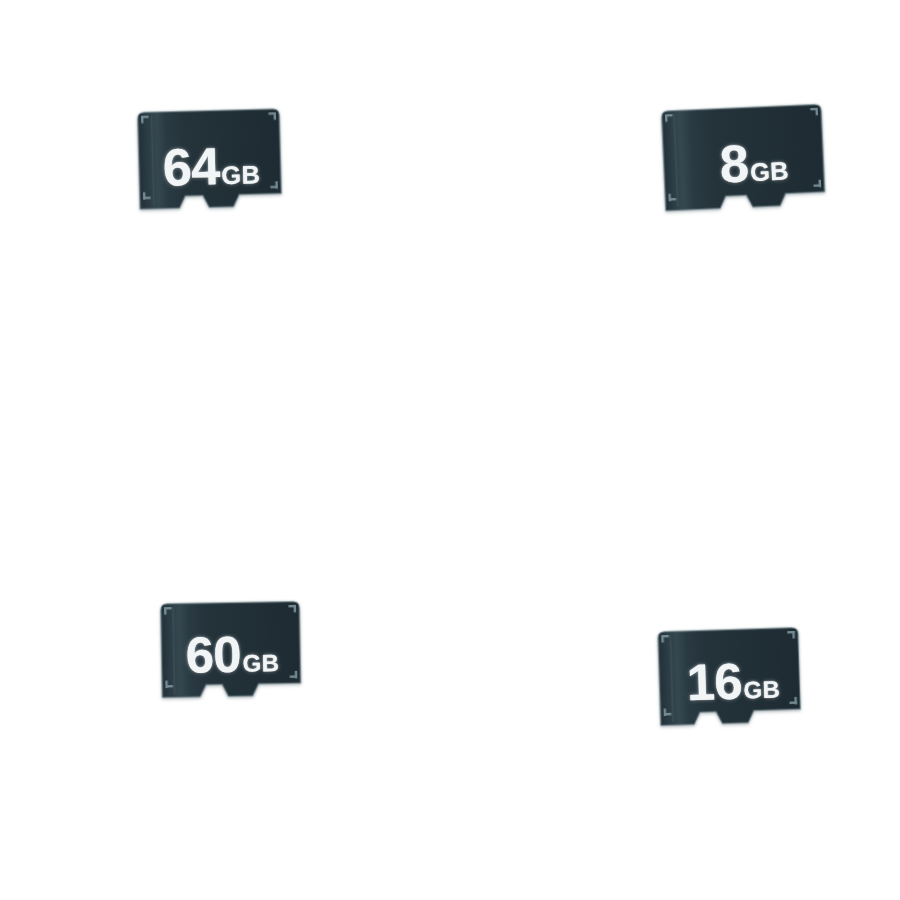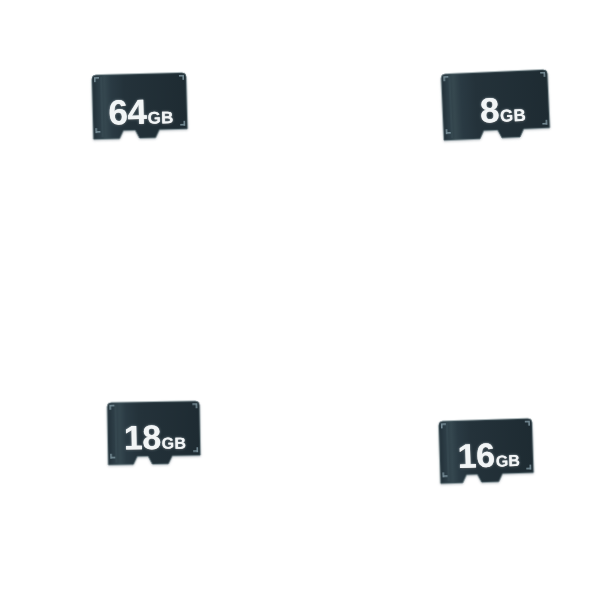--- a/index.html
+++ b/index.html
@@ -161,21 +161,21 @@
         <rect x="89" y="4" width="5" height="1.6"></rect>
         <rect x="92.4" y="4" width="1.6" height="5"></rect>
         <rect x="6" y="56" width="5" height="1.6"></rect>
         <rect x="6" y="53" width="1.6" height="5"></rect>
         <rect x="89" y="51" width="5" height="1.6"></rect>
         <rect x="92.4" y="48" width="1.6" height="5"></rect>
       </g>
       <path d="M12,4 L12,62" stroke="#45585f" stroke-width="1.1" opacity="0.55" fill="none"></path>
     </svg>
     <div class="label sz-32" id="l2" style="left: 4px; top: 20px; width: 94px;">
-      <span class="num">18</span>
+      <span class="num">60</span>
       <span class="unit">GB</span>
     </div>
   </div>
 
   <div class="card" id="c3" style="left: 436px; top: 418px; width: 101px; height: 83px; transform: rotate(-1.8deg);">
     <svg class="card-svg" width="101" height="83" viewBox="0 0 101 83">
       <defs>
         <linearGradient id="g3" x1="0" y1="0" x2="1" y2="0">
           <stop offset="0.00" stop-color="#223038"></stop>
           <stop offset="0.06" stop-color="#2c3c45"></stop>

